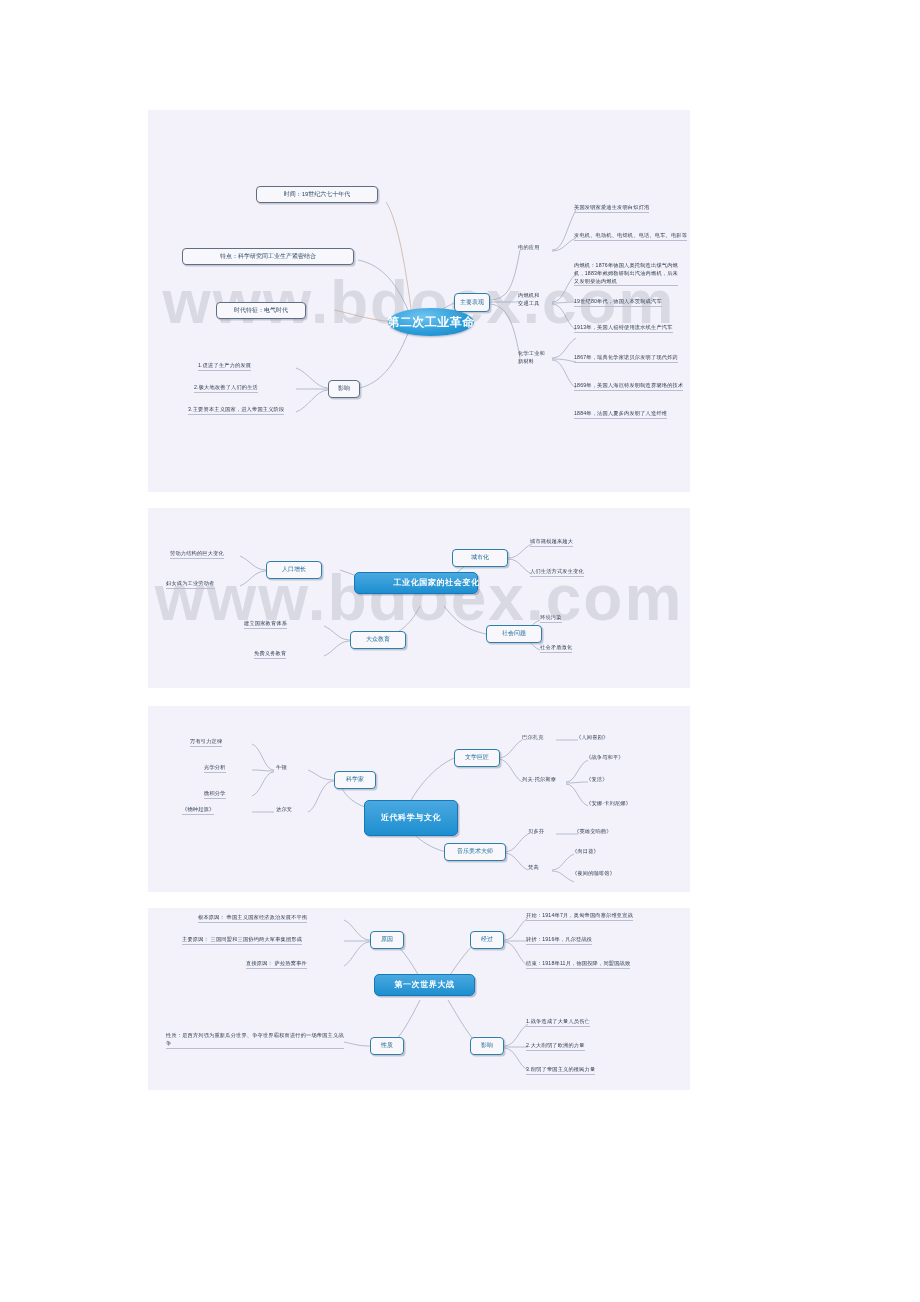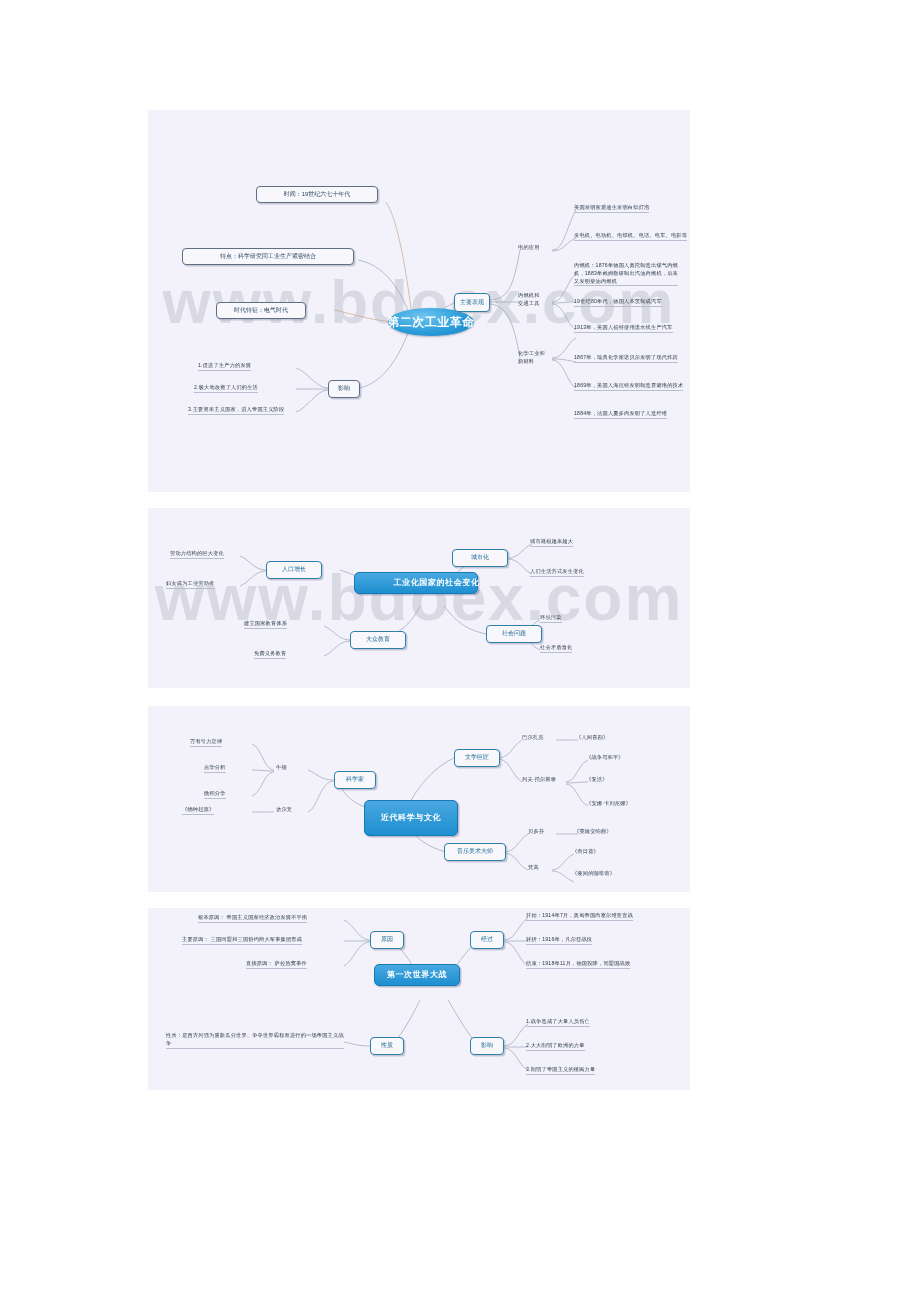--- a/index.html
+++ b/index.html
@@ -274,21 +274,21 @@
       <path d="M356,33 C368,33 370,33 380,33"></path>
       <path d="M356,34 C368,34 370,52 380,58"></path>
 
       <path d="M222,138 C210,138 206,136 196,134"></path>
 
       <path d="M356,138 C368,138 370,122 380,116"></path>
       <path d="M356,139 C368,139 370,139 380,139"></path>
       <path d="M356,140 C368,140 370,158 380,162"></path>
     </svg>
 
-    <div class="node root-rect" style="left:226px; top:56px; width:86px; height:22px;">第一次世界大战</div>
+    <div class="node root-rect" style="left:226px; top:66px; width:101px; height:22px;">第一次世界大战</div>
 
     <div class="node box teal" style="left:222px; top:23px; width:34px; height:18px;">原因</div>
     <div class="leaf" style="left:50px; top:6px;">根本原因：  帝国主义国家经济政治发展不平衡</div>
     <div class="leaf" style="left:34px; top:28px;">主要原因：  三国同盟和三国协约两大军事集团形成</div>
     <div class="leaf" style="left:98px; top:52px;">直接原因：  萨拉热窝事件</div>
 
     <div class="node box teal" style="left:322px; top:23px; width:34px; height:18px;">经过</div>
     <div class="leaf" style="left:378px; top:4px;">开始：1914年7月，奥匈帝国向塞尔维亚宣战</div>
     <div class="leaf" style="left:378px; top:28px;">转折：1916年，凡尔登战役</div>
     <div class="leaf" style="left:378px; top:52px;">结束：1918年11月，德国投降，同盟国战败</div>

